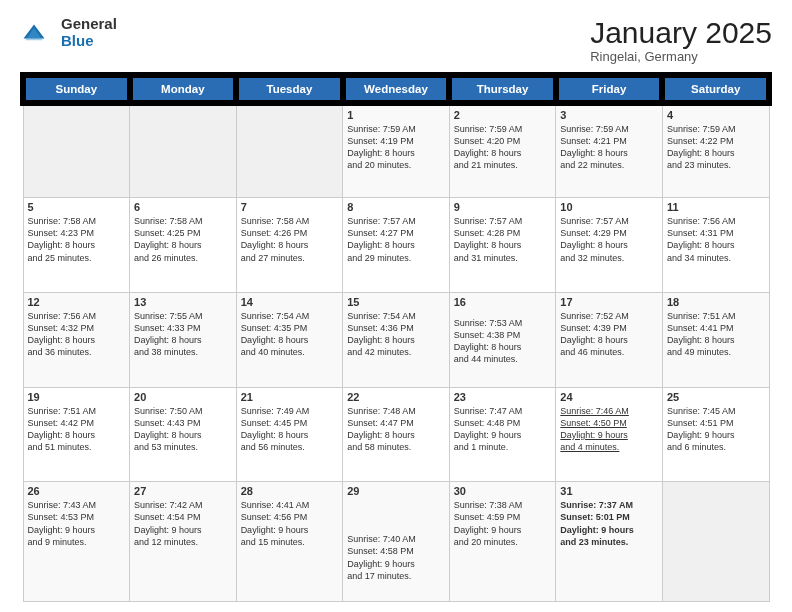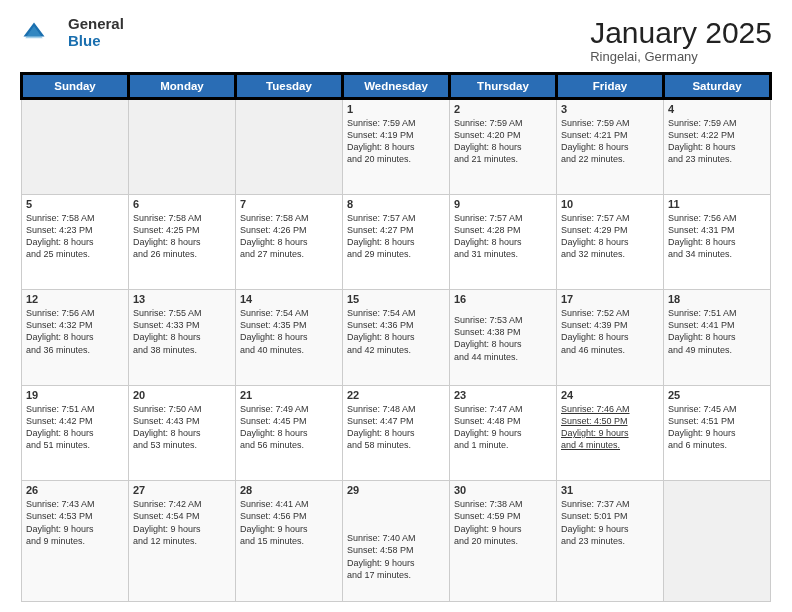--- a/index.html
+++ b/index.html
@@ -18,22 +18,22 @@
       flex-direction: column;
     }
     .header {
       display: flex;
       justify-content: space-between;
       align-items: flex-start;
       margin-bottom: 8px;
     }
     .logo {
       display: flex;
-      align-items: center;
-      gap: 20px;
+      align-items: flex-end;
+      gap: 13px;
     }
     .logo-text {
       display: flex;
       flex-direction: column;
       line-height: 1.1;
     }
     .logo-general {
       font-size: 15px;
       font-weight: bold;
       color: #333;
@@ -67,21 +67,21 @@
       width: 100%;
       table-layout: fixed;
     }
     .calendar th {
       background: #2a6db5;
       color: #fff;
       font-size: 11.5px;
       font-weight: bold;
       padding: 5px 4px;
       text-align: center;
-      border: 3px solid #000000;
+      border: 6px solid #000000;
     }
     .calendar td {
       vertical-align: top;
       border: 1px solid #ccc;
       padding: 3px 4px;
       font-size: 9.5px;
       color: #333;
       width: calc(100% / 7);
       height: 82px;
     }
@@ -357,21 +357,21 @@
           </td>
           <td>
             <span class="day-num">30</span>
             <div class="cell-text" style="white-space: pre-line;">Sunrise: 7:38 AM
 Sunset: 4:59 PM
 Daylight: 9 hours
 and 20 minutes.</div>
           </td>
           <td>
             <span class="day-num">31</span>
-            <div class="cell-text" style="white-space: pre-line;">Sunrise: 7:37 AM
+            <div class="cell-text" style="white-space: pre-line; font-weight: bold;">Sunrise: 7:37 AM
 Sunset: 5:01 PM
 Daylight: 9 hours
 and 23 minutes.</div>
           </td>
           <td class="empty-cell"></td>
         </tr>
       </tbody>
   </table>
 </div>
 

